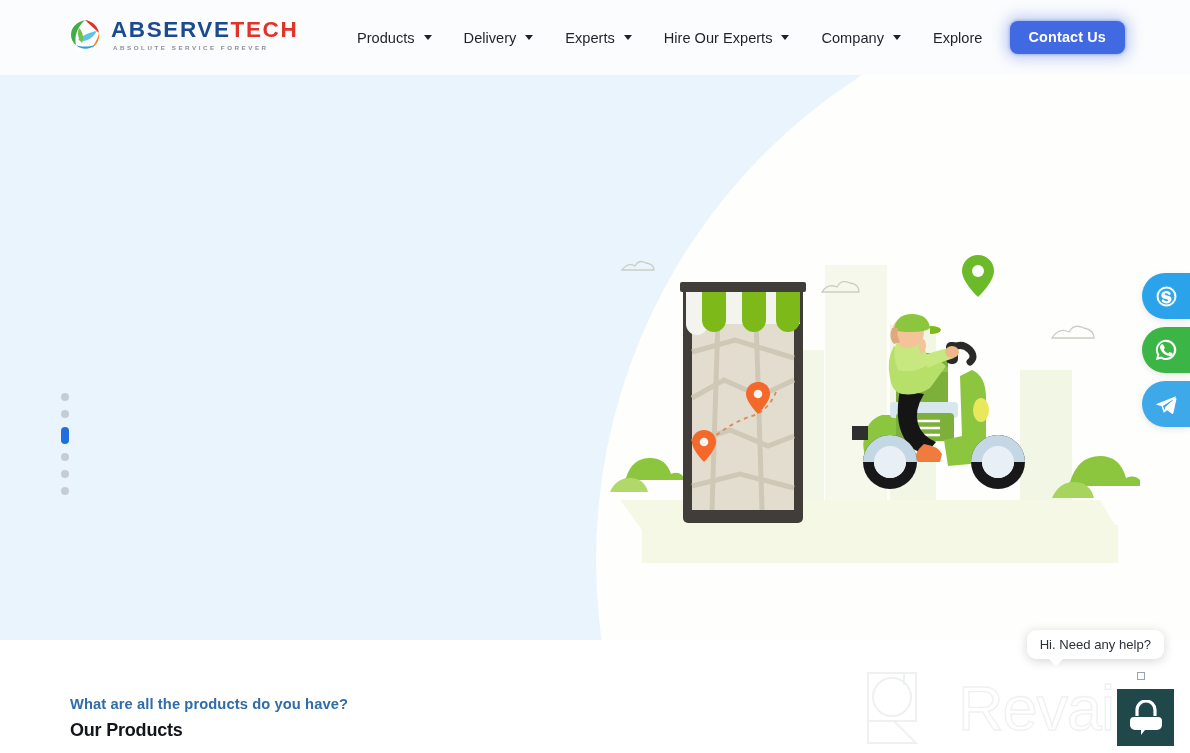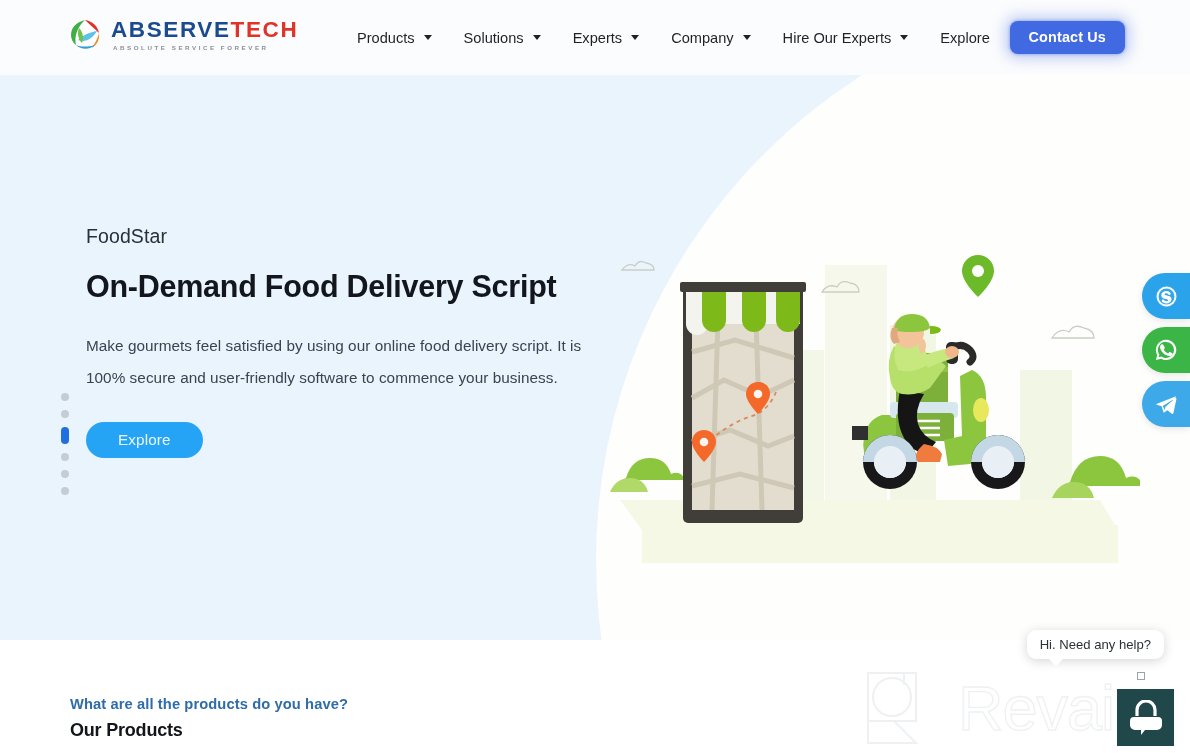--- a/index.html
+++ b/index.html
@@ -148,52 +148,46 @@
         <div class="logo-tag">ABSOLUTE SERVICE FOREVER</div>
       </div>
     </div>
 
     <nav class="nav">
       <div class="nav-item">
         <span>Products</span>
         <span class="caret"></span>
       </div>
       <div class="nav-item">
-        <span>Solutions</span>
+        <span>Delivery</span>
         <span class="caret"></span>
       </div>
       <div class="nav-item">
         <span>Experts</span>
         <span class="caret"></span>
       </div>
       <div class="nav-item">
+        <span>Hire Our Experts</span>
+        <span class="caret"></span>
+      </div>
+      <div class="nav-item">
         <span>Company</span>
-        <span class="caret"></span>
-      </div>
-      <div class="nav-item">
-        <span>Hire Our Experts</span>
         <span class="caret"></span>
       </div>
       <div class="nav-item">
         <span>Explore</span>
       </div>
     </nav>
 
     <button class="contact-btn">Contact Us</button>
   </div>
 
   <div class="hero">
     <div class="hero-circle"></div>
 
-    <div class="hero-text">
-      <div class="eyebrow">FoodStar</div>
-      <h1 class="headline">On-Demand Food Delivery Script</h1>
-      <p class="subcopy">Make gourmets feel satisfied by using our online food delivery script. It is 100% secure and user-friendly software to commence your business.</p>
-      <button class="explore-btn">Explore</button>
-    </div>
 
     <div class="dots">
       <div class="dot"></div>
       <div class="dot"></div>
       <div class="dot active"></div>
       <div class="dot"></div>
       <div class="dot"></div>
       <div class="dot"></div>
     </div>
 

